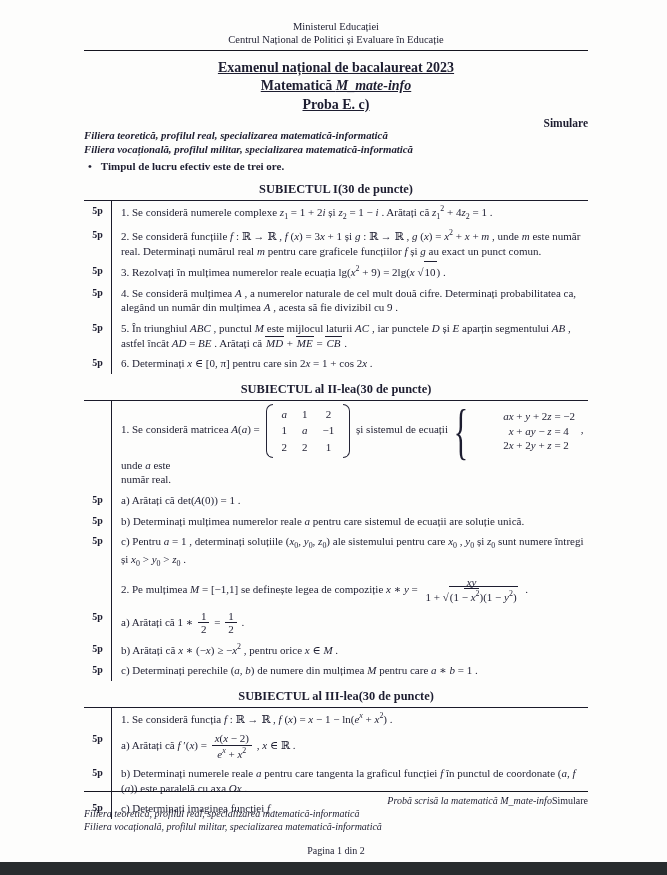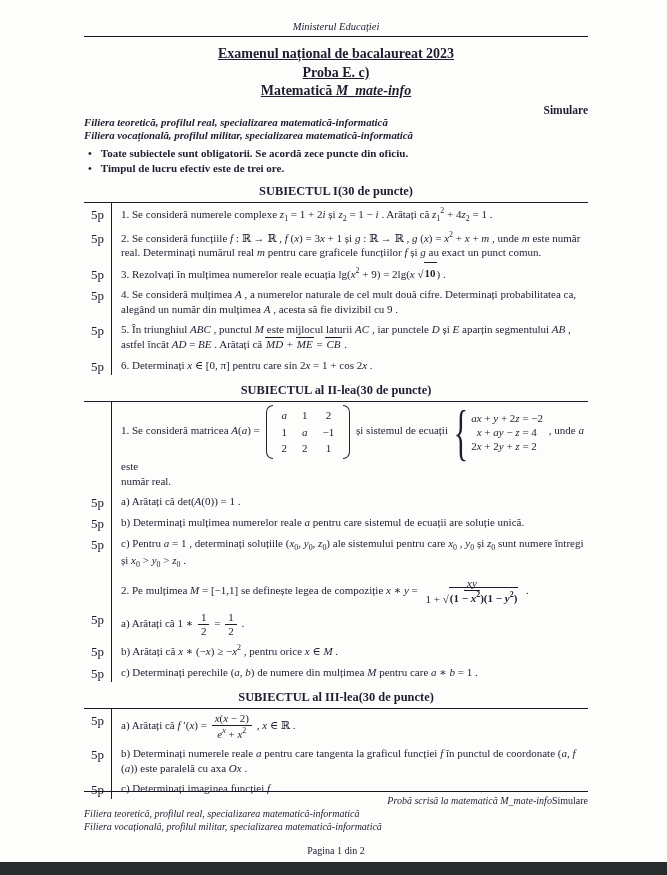--- a/index.html
+++ b/index.html
@@ -5,83 +5,83 @@
   html,body{margin:0;padding:0;}
   body{
     width:667px;height:875px;background:#ffffff;
     font-family:"Liberation Serif","DejaVu Serif",serif;
     color:#1d1d30;
   }
   .page{position:relative;width:667px;height:875px;overflow:hidden;background:#fdfdfc;}
   .inner{padding:20px 0 0 84px;width:504px;}
 
   
-  .ministry{text-align:center;font-size:10.5px;line-height:1.28;font-style:italic;}
+  .ministry{text-align:center;font-size:10.5px;line-height:1.28;}
   .h-rule{border-top:1.3px solid #15151f;margin:3px 0 8px 0;}
   .title-line{text-align:center;font-weight:bold;font-size:14px;line-height:1.32;text-decoration:underline;}
   .sim{text-align:right;font-weight:bold;font-size:11.5px;margin-top:3px;}
   .fil{font-style:italic;font-weight:bold;font-size:10.8px;line-height:1.25;}
   .bullets{margin:3px 0 0 4px;padding:0;list-style:none;}
   .bullets li{font-weight:bold;font-size:11px;line-height:1.35;}
   .bullets li::before{content:"\2022";margin-right:9px;}
 
   
   .sec-head{display:flex;justify-content:center;font-weight:bold;font-size:12.4px;margin:8px 0 3px 0;}
   .sec-body{border-top:1.3px solid #1b1b2a;}
   .row{display:flex;align-items:stretch;}
-  .score{flex:0 0 27px;text-align:center;font-weight:normal;font-size:13px;padding-top:4px;}
+  .score{flex:0 0 27px;text-align:center;font-weight:bold;font-size:10px;padding-top:4px;}
   .rtext{flex:1;border-left:1.2px solid #1b1b2a;padding:3px 2px 3px 9px;font-size:11px;line-height:1.33;}
 
   
   .rtext i{font-family:"Liberation Serif","DejaVu Serif",serif;}
   sub,sup{font-size:0.72em;}
   .frac{display:inline-flex;flex-direction:column;align-items:center;vertical-align:middle;margin:0 2px;line-height:1.15;text-align:right;}
   .frac .num{border-bottom:1px solid currentColor;padding:0 3px;}
   .frac .den{padding:0 3px;}
   .sqrt{white-space:nowrap;}
-  .sqrt .rad{border-top:1px solid currentColor;padding:4px 1px;font-weight:bold;}
+  .sqrt .rad{border-top:1px solid currentColor;padding:4px 1px;}
   .ov{display:inline-block;border-top:1px solid currentColor;line-height:1.1;padding:0 1px;}
   .mwrap{display:inline-flex;align-items:stretch;vertical-align:middle;margin:0 3px;}
   .paren{width:6px;border:1.2px solid #242436;}
   .paren.pl{border-right:0;border-radius:8px 0 0 8px;}
   .paren.pr{border-left:0;border-radius:0 8px 8px 0;}
   .mx{display:inline-grid;grid-template-columns:repeat(3,auto);column-gap:15px;row-gap:2px;padding:3px 9px;text-align:center;align-items:center;}
   .syswrap{display:inline-flex;align-items:center;vertical-align:middle;margin:0 3px;}
   .brace{display:inline-block;font-size:30px;line-height:1;font-weight:400;transform:scaleY(2.05);transform-origin:center;margin-right:3px;}
-  .sys{display:inline-flex;flex-direction:column;text-align:left;}
+  .sys{display:inline-flex;flex-direction:column;text-align:left;margin-left:32px;}
   .sys span{line-height:1.3;}
 
   
   .footer{position:absolute;left:84px;width:504px;bottom:18px;font-size:10px;line-height:1.3;}
   .f-rule{border-top:1.3px solid #15151f;margin-bottom:2px;}
   .f-row{display:flex;justify-content:flex-end;}
   .f-it{font-style:italic;}
   .f-sim{font-style:normal;}
   .f-page{text-align:center;margin-top:11px;}
   .bottombar{position:absolute;left:0;right:0;bottom:0;height:13px;background:#282c2e;}
 </style>
 </head>
 <body>
 
 <div class="page">
   <div class="inner">
 
     <div class="ministry">Ministerul Educației</div>
+    <div class="ministry">Centrul Național de Politici și Evaluare în Educație</div>
     <div class="h-rule"></div>
 
     <div class="title-line">Examenul național de bacalaureat 2023</div>
+    <div class="title-line">Matematică <i>M_mate-info</i></div>
     <div class="title-line">Proba E. c)</div>
-    <div class="title-line">Matematică <i>M_mate-info</i></div>
     <div class="sim">Simulare</div>
 
     <div class="fil">Filiera teoretică, profilul real, specializarea matematică-informatică</div>
     <div class="fil">Filiera vocațională, profilul militar, specializarea matematică-informatică</div>
 
     <ul class="bullets">
-      <li>Toate subiectele sunt obligatorii. Se acordă zece puncte din oficiu.</li>
       <li>Timpul de lucru efectiv este de trei ore.</li>
     </ul>
 
     <div class="sec-head">
       <span>SUBIECTUL I</span>
       <span>(30 de puncte)</span>
     </div>
     <div class="sec-body">
       <div class="row">
         <div class="score">5p</div>
@@ -177,20 +177,24 @@
         <div class="rtext">c) Determinați perechile (<i>a</i>, <i>b</i>) de numere din mulțimea <i>M</i> pentru care <i>a</i> ∗ <i>b</i> = 1 .</div>
       </div>
     </div>
 
     <div class="sec-head">
       <span>SUBIECTUL al III-lea</span>
       <span>(30 de puncte)</span>
     </div>
     <div class="sec-body">
       <div class="row">
+        <div class="score"></div>
+        <div class="rtext">1. Se consideră funcția <i>f</i> : ℝ → ℝ , <i>f</i> (<i>x</i>) = <i>x</i> − 1 − ln(<i>e</i><sup><i>x</i></sup> + <i>x</i><sup>2</sup>) .</div>
+      </div>
+      <div class="row">
         <div class="score">5p</div>
         <div class="rtext">a) Arătați că <i>f</i> ′(<i>x</i>) = <span class="frac">
               <span class="num"><i>x</i>(<i>x</i> − 2)</span>
               <span class="den"><i>e</i><sup><i>x</i></sup> + <i>x</i><sup>2</sup></span>
             </span> , <i>x</i> ∈ ℝ .</div>
       </div>
       <div class="row">
         <div class="score">5p</div>
         <div class="rtext">b) Determinați numerele reale <i>a</i> pentru care tangenta la graficul funcției <i>f</i> în punctul de coordonate (<i>a</i>, <i>f</i> (<i>a</i>)) este paralelă cu axa <i>Ox</i> .</div>
       </div>

